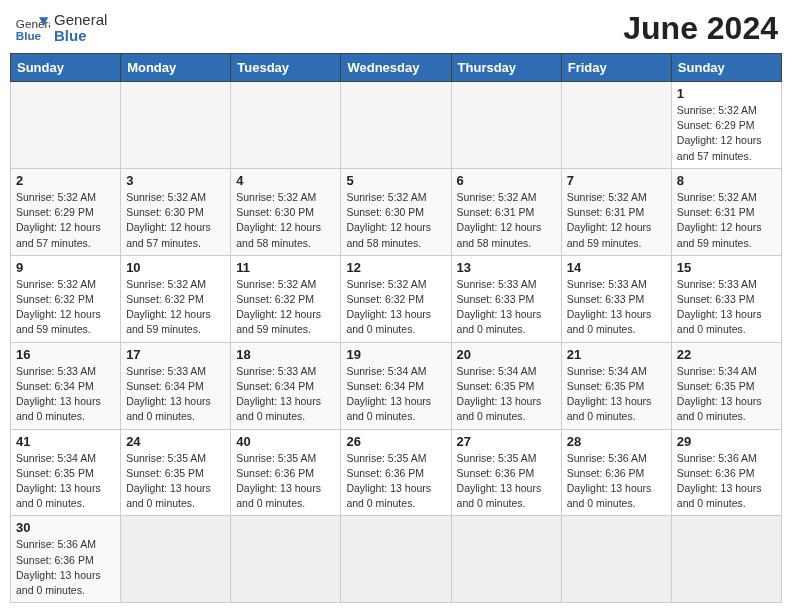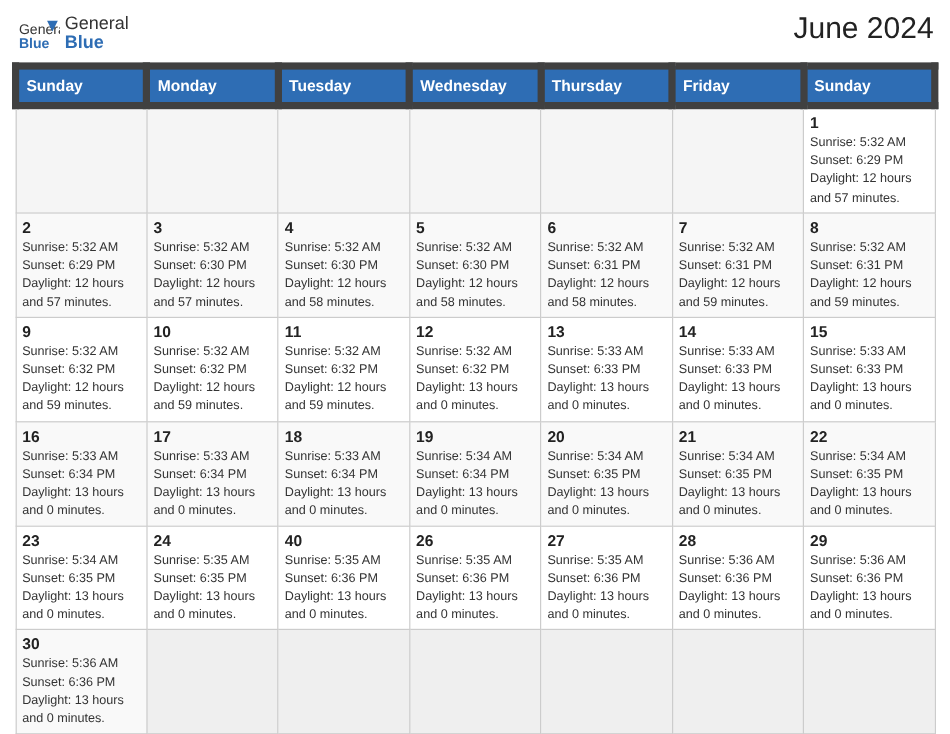--- a/index.html
+++ b/index.html
@@ -23,40 +23,40 @@
       gap: 4px;
     }
     .logo-icon {
       width: 36px;
       height: 36px;
     }
     .title-area {
       text-align: right;
     }
     .main-title {
-      font-size: 25px;
-      font-weight: normal;
+      font-size: 32px;
+      font-weight: bold;
       color: #222;
     }
     .subtitle {
       font-size: 14px;
       color: #444;
     }
     .calendar {
       width: 100%;
       border-collapse: collapse;
       border: 1px solid #ccc;
     }
     .calendar th {
       background-color: #2e6db4;
       color: #fff;
       text-align: left;
       padding: 6px 6px;
       font-size: 13px;
-      border: 6px solid #404040;
+      border: 1px solid #404040;
     }
     .calendar td {
       vertical-align: top;
       border: 1px solid #ccc;
       padding: 4px 5px;
       width: calc(100% / 7);
       min-height: 80px;
       font-size: 11px;
       color: #333;
       background: #fff;
@@ -256,21 +256,21 @@
         </td>
         <td>
           <div class="day-number">22</div>
           <div class="day-info" style="white-space: pre-line;">Sunrise: 5:34 AM
 Sunset: 6:35 PM
 Daylight: 13 hours and 0 minutes.</div>
         </td>
       </tr>
       <tr>
         <td>
-          <div class="day-number">23</div>
+          <div class="day-number">41</div>
           <div class="day-info" style="white-space: pre-line;">Sunrise: 5:34 AM
 Sunset: 6:35 PM
 Daylight: 13 hours and 0 minutes.</div>
         </td>
         <td>
           <div class="day-number">24</div>
           <div class="day-info" style="white-space: pre-line;">Sunrise: 5:35 AM
 Sunset: 6:35 PM
 Daylight: 13 hours and 0 minutes.</div>
         </td>

